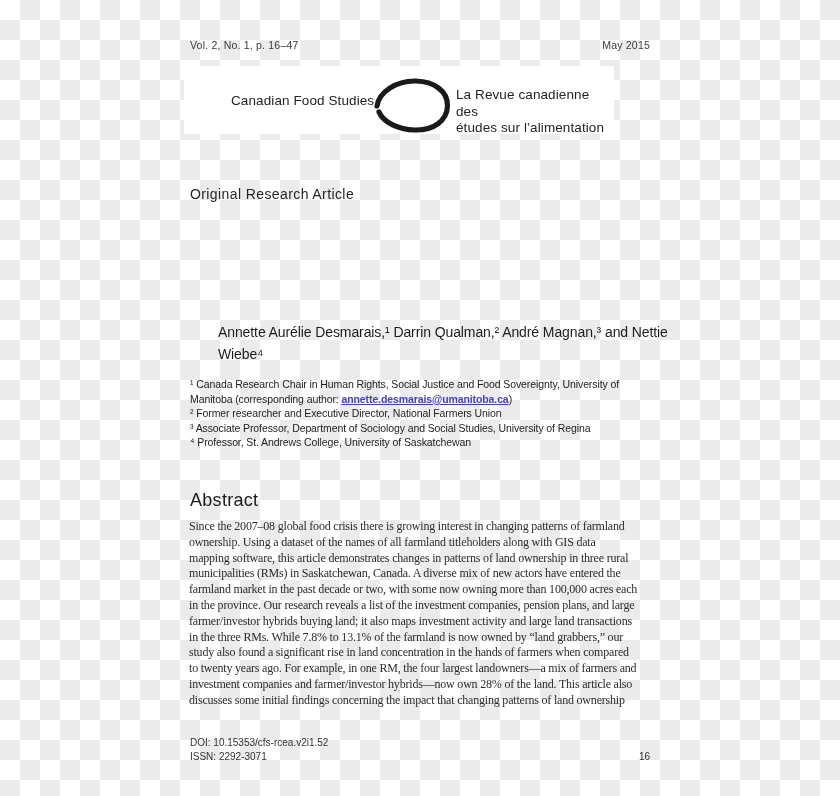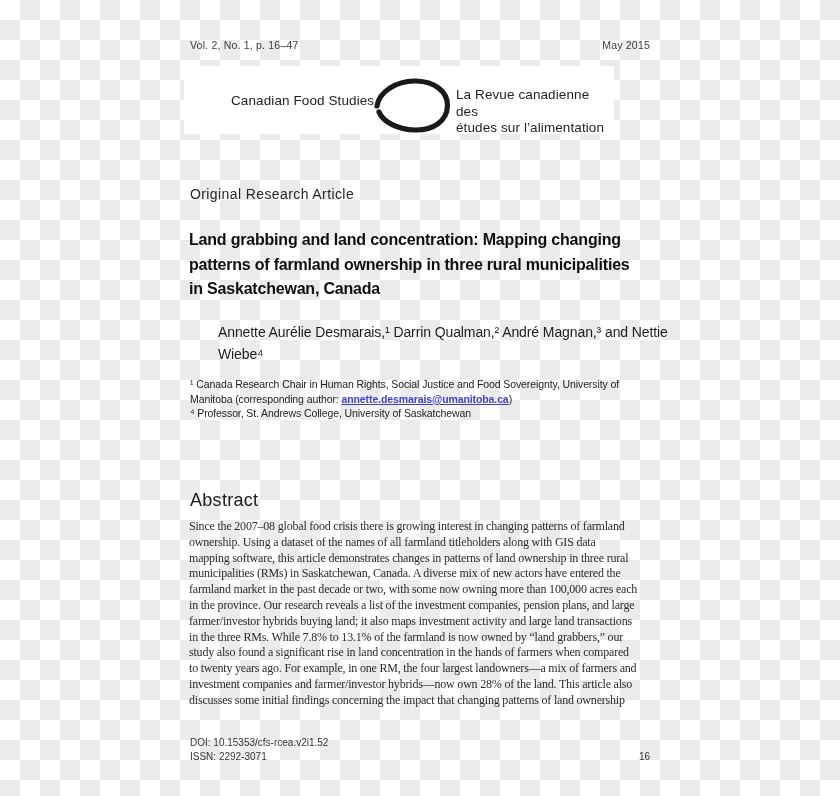--- a/index.html
+++ b/index.html
@@ -93,30 +93,29 @@
       <svg width="84" height="60" viewBox="0 0 84 60">
         <path d="M 7 31 C 9 17, 26 5.5, 46 6 C 64 6.5, 78 16, 77.5 31 C 77 46, 63 55.5, 45 55 C 28 54.5, 13 47, 9 37" fill="none" stroke="#1a1a1a" stroke-width="5.2" stroke-linecap="round"></path>
       </svg>
     </span>
     <span class="name-fr pre">La Revue canadienne des
 études sur l’alimentation</span>
   </div>
 
   <div class="abs article-type">Original Research Article</div>
 
-  <h1 class="abs title pre" style="margin:0">Land grabbing and land concentration: Mapping changing
-patterns of farmland ownership in three rural municipalities
-in Saskatchewan, Canada</h1>
 
   <div class="abs authors pre">Annette Aurélie Desmarais,¹ Darrin Qualman,² André Magnan,³ and Nettie
 Wiebe⁴</div>
 
   <div class="abs affiliations">
     <div>¹ Canada Research Chair in Human Rights, Social Justice and Food Sovereignty, University of</div>
     <div><span>Manitoba (corresponding author: </span><a class="email">annette.desmarais@umanitoba.ca</a><span>)</span></div>
+    <div>² Former researcher and Executive Director, National Farmers Union</div>
+    <div>³ Associate Professor, Department of Sociology and Social Studies, University of Regina</div>
     <div>⁴ Professor, St. Andrews College, University of Saskatchewan</div>
   </div>
 
   <div class="abs abstract-heading">Abstract</div>
 
   <div class="abs abstract-body pre">Since the 2007–08 global food crisis there is growing interest in changing patterns of farmland
 ownership. Using a dataset of the names of all farmland titleholders along with GIS data
 mapping software, this article demonstrates changes in patterns of land ownership in three rural
 municipalities (RMs) in Saskatchewan, Canada. A diverse mix of new actors have entered the
 farmland market in the past decade or two, with some now owning more than 100,000 acres each

